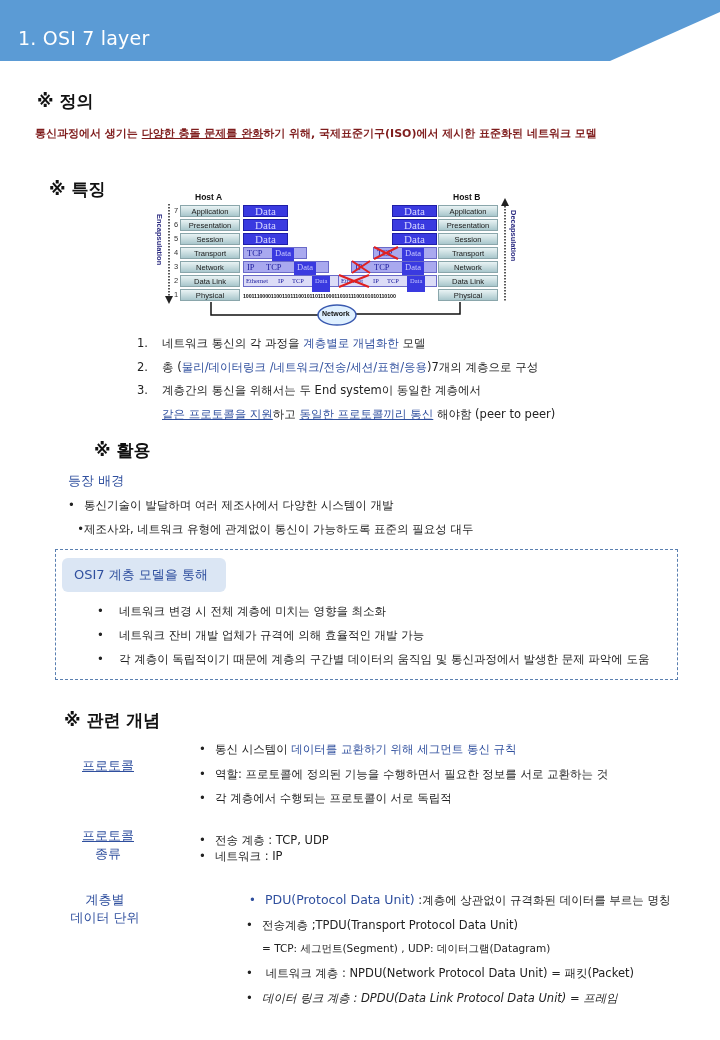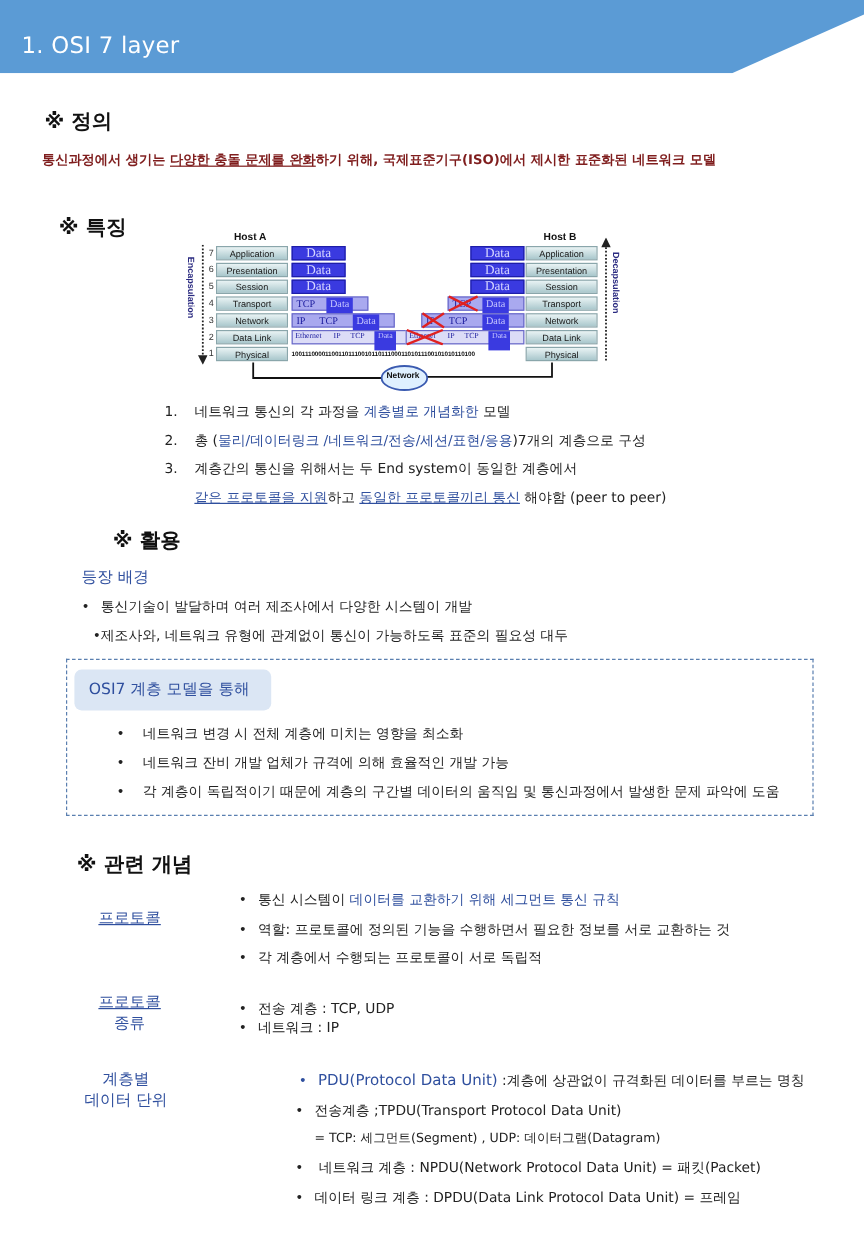--- a/index.html
+++ b/index.html
@@ -227,15 +227,15 @@
 <div class="bullet" style="left:201px; top:892px;margin-left:48px;">
   <span class="dot" style="color:#2f4f9e;">•</span><span class="blue" style="font-size:12.5px;">PDU(Protocol Data Unit)</span><span> :계층에 상관없이 규격화된 데이터를 부르는 명칭</span>
 </div>
 <div class="bullet" style="left:246px; top:918px;">
   <span class="dot">•</span><span>전송계층 ;TPDU(Transport  Protocol Data Unit)</span>
 </div>
 <div class="bullet" style="left:262px; top:942px; font-size:10.5px;">= TCP: 세그먼트(Segment) , UDP: 데이터그램(Datagram)</div>
 <div class="bullet" style="left:246px; top:966px;">
   <span class="dot">•</span><span> 네트워크 계층 : NPDU(Network  Protocol Data Unit) = 패킷(Packet)</span>
 </div>
-<div class="bullet" style="left:246px; top:991px;">
+<div class="bullet" style="left:246px; top:991px;font-style:italic;">
   <span class="dot">•</span><span>데이터 링크 계층 : DPDU(Data Link Protocol Data Unit) = 프레임</span>
 </div>
 
 </body></html>

